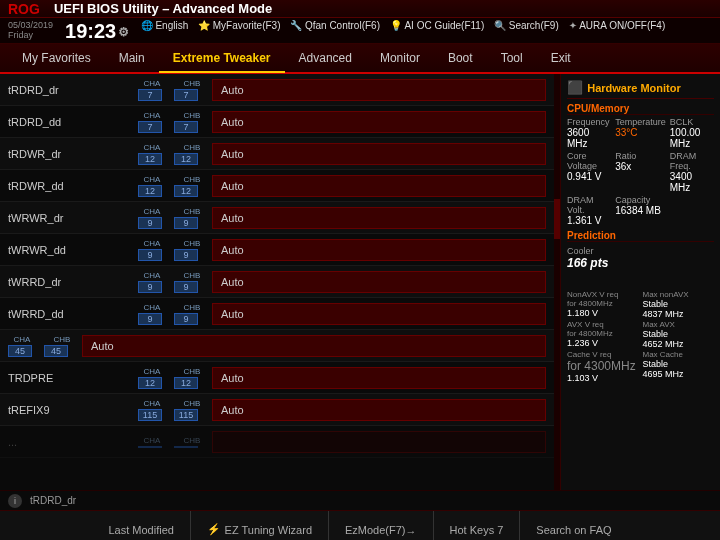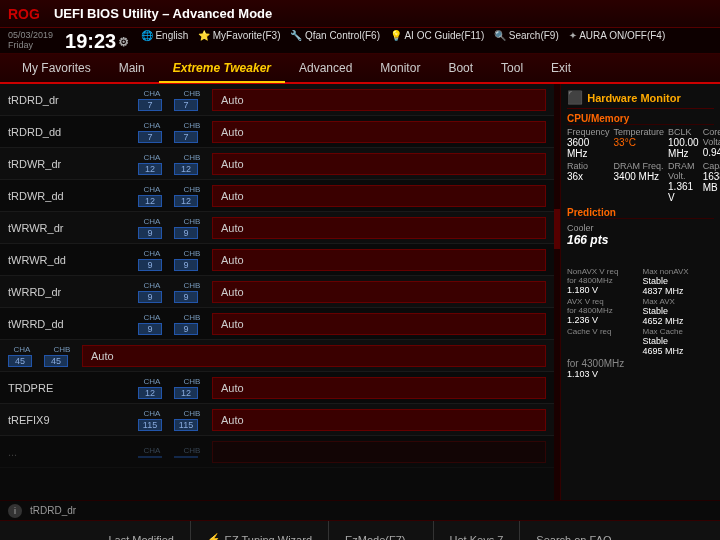--- a/index.html
+++ b/index.html
@@ -14,21 +14,21 @@
     }
 
     
     .top-bar {
       background: linear-gradient(180deg, #2a0000 0%, #1a0000 100%);
       border-bottom: 1px solid #550000;
       padding: 2px 8px;
       display: flex;
       align-items: center;
       gap: 8px;
-      height: 28px;
+      height: 18px;
     }
     .top-bar-title {
       color: #fff;
       font-size: 13px;
       font-weight: bold;
       margin-right: 10px;
     }
 
     
     .nav-menu {
@@ -46,21 +46,20 @@
       cursor: pointer;
       height: 100%;
       display: flex;
       align-items: center;
     }
     .nav-item.active {
       color: #ffcc00;
       border-bottom: 2px solid #ffcc00;
       margin-bottom: -2px;
       font-weight: bold;
-      font-style: italic;
     }
 
     
     .main-content {
       display: flex;
       height: calc(540px - 28px - 30px - 38px - 28px);
     }
 
     
     .settings-panel {
@@ -154,21 +153,21 @@
     .section-title {
       color: #ff6600;
       font-size: 10px;
       font-weight: bold;
       margin: 4px 0 2px 0;
       border-bottom: 1px solid #330000;
     }
 
     .stat-grid {
       display: grid;
-      grid-template-columns: 1fr 1fr 1fr 1fr;
+      grid-template-columns: 1fr 1fr 1fr;
       gap: 2px 4px;
       margin-bottom: 4px;
     }
     .stat-label {
       color: #999;
       font-size: 9px;
     }
     .stat-value {
       color: #fff;
       font-size: 10px;
@@ -575,21 +574,21 @@
           <div style="font-size:8px; color:#888;">for 4800MHz</div>
           <div style="font-size:9px; color:#fff;">1.236 V</div>
         </div>
         <div>
           <div style="font-size:8px; color:#888;">Max AVX</div>
           <div style="font-size:9px; color:#fff;">Stable</div>
           <div style="font-size:9px; color:#fff;">4652 MHz</div>
         </div>
         <div>
           <div style="font-size:8px; color:#888;">Cache V req</div>
-          <div style="font-size:10px; color:#888;margin-top:22px;">for 4300MHz</div>
+          <div style="font-size:12px; color:#888;">for 4300MHz</div>
           <div style="font-size:9px; color:#fff;">1.103 V</div>
         </div>
         <div>
           <div style="font-size:8px; color:#888;">Max Cache</div>
           <div style="font-size:9px; color:#fff;">Stable</div>
           <div style="font-size:9px; color:#fff;">4695 MHz</div>
         </div>
       </div>
     </div>
   </div>

